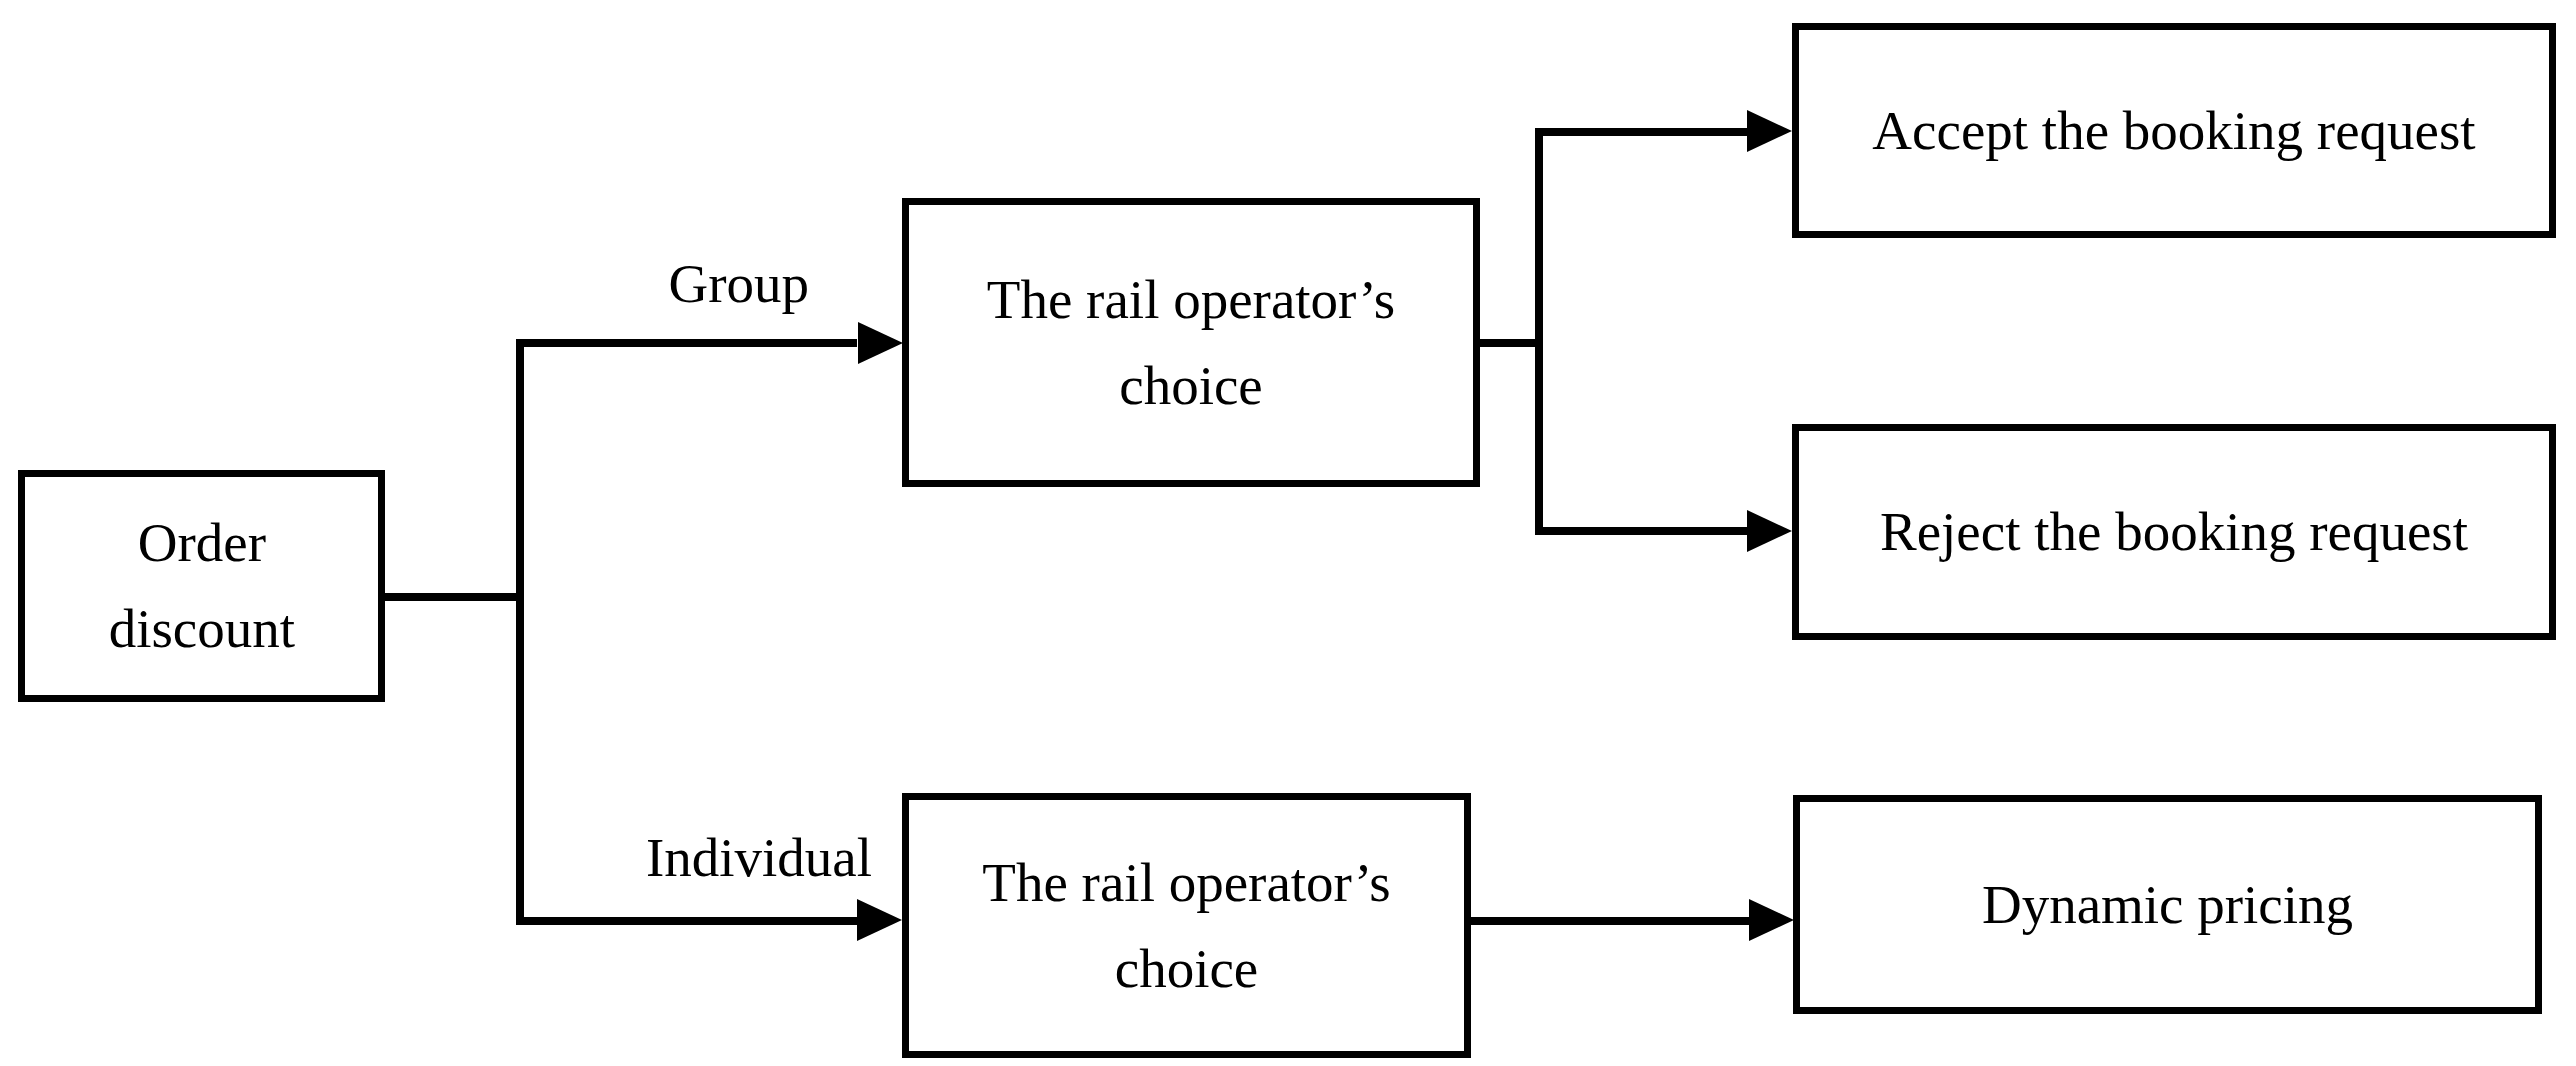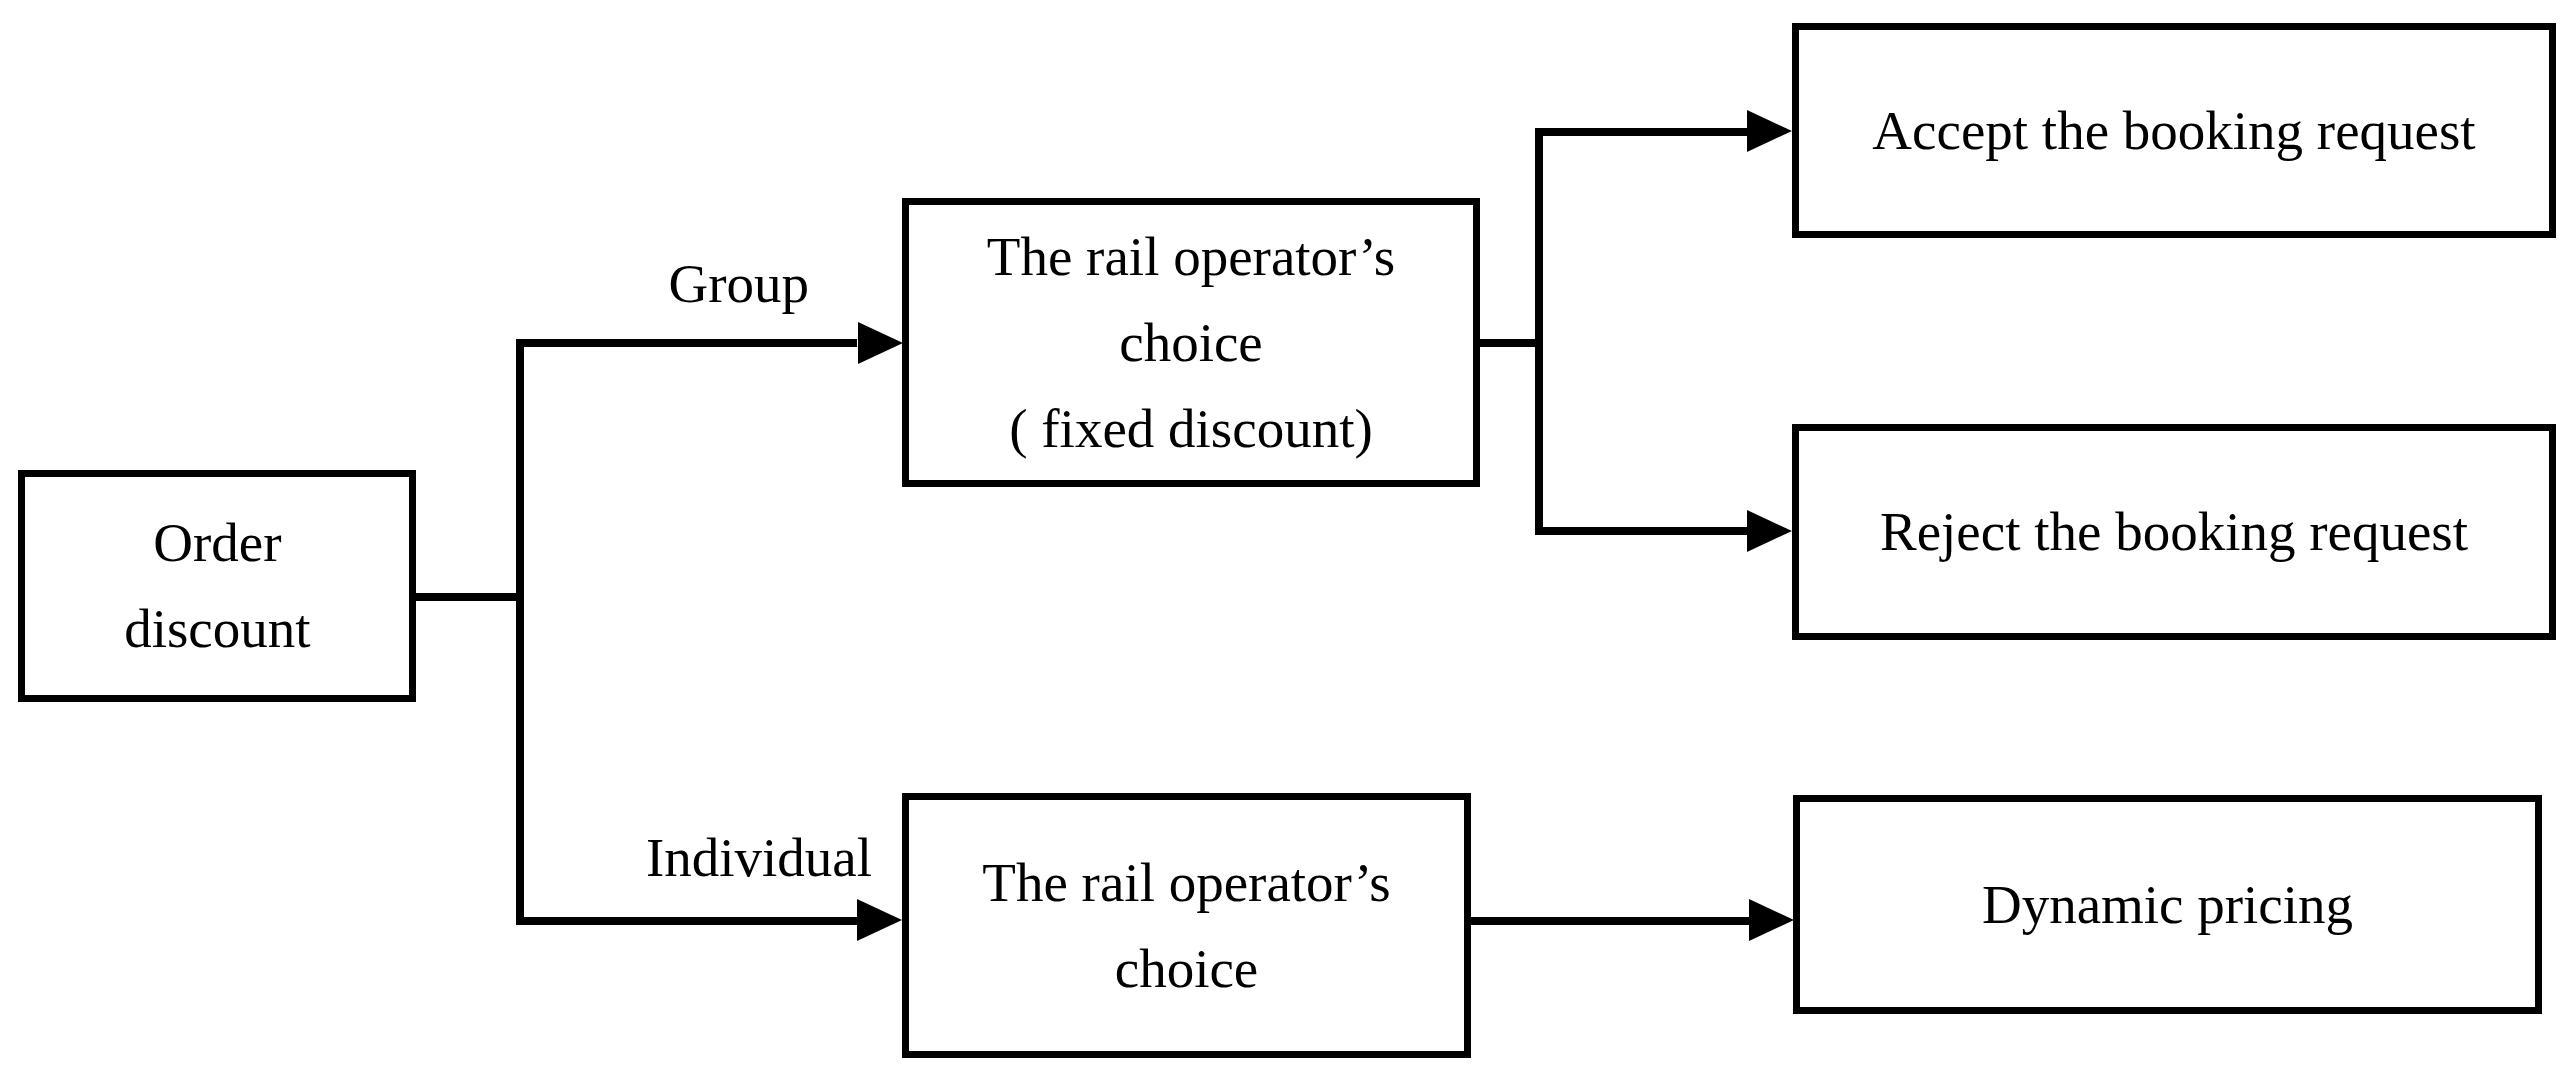--- a/index.html
+++ b/index.html
@@ -44,21 +44,21 @@
   .arrowhead {
     position: absolute;
     width: 0;
     height: 0;
     border-top: 21.5px solid transparent;
     border-bottom: 21.5px solid transparent;
     border-left: 45px solid var(--ink, #000000);
   }
 
   
-  #n-order   { left: 18.4px;   top: 470px;  width: 398px; height: 232px; }
+  #n-order   { left: 18.4px;   top: 470px;  width: 367px; height: 232px; }
   #n-groupc  { left: 902px; top: 198px;  width: 578px; height: 289px; }
   #n-accept  { left: 1792px; top: 23px;   width: 764px; height: 215px; }
   #n-reject  { left: 1792px; top: 424px;  width: 764px; height: 216px; }
   #n-indivc  { left: 902px; top: 793px; width: 569px; height: 265px; }
   #n-dynamic { left: 1793px; top: 795px; width: 749px; height: 219px; }
 
   
   #c-order-out  { left: 385px;  top: 593px;  width: 139px; height: 7.7px; }
   #c-branch-v   { left: 516px;  top: 339px;  width: 7.7px;  height: 585px; }
   #c-group-h    { left: 516px;  top: 339px;  width: 341px; height: 7.7px; }
@@ -105,21 +105,20 @@
   <div class="edge-label" id="l-indiv">Individual</div>
 
   <div class="node" id="n-order">
     <div>Order</div>
     <div>discount</div>
   </div>
 
   <div class="node" id="n-groupc">
     <div>The rail operator’s</div>
     <div>choice</div>
-    <div>( fixed discount)</div>
   </div>
 
   <div class="node" id="n-reject">
     <div>Reject the booking request</div>
   </div>
 
   <div class="node" id="n-accept">
     <div>Accept the booking request</div>
   </div>
 

